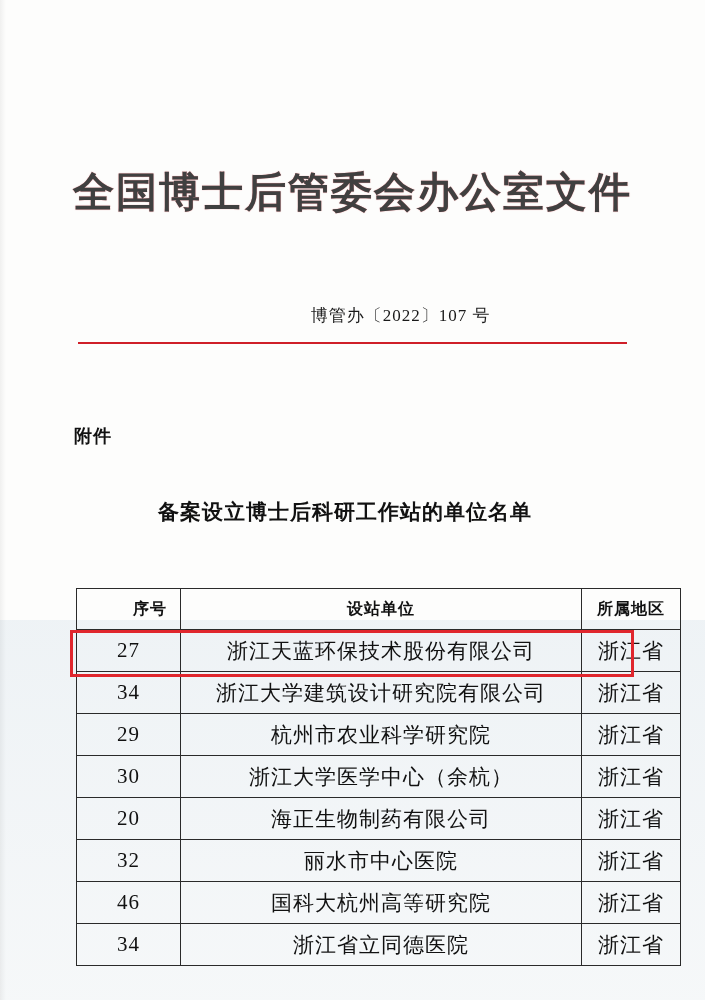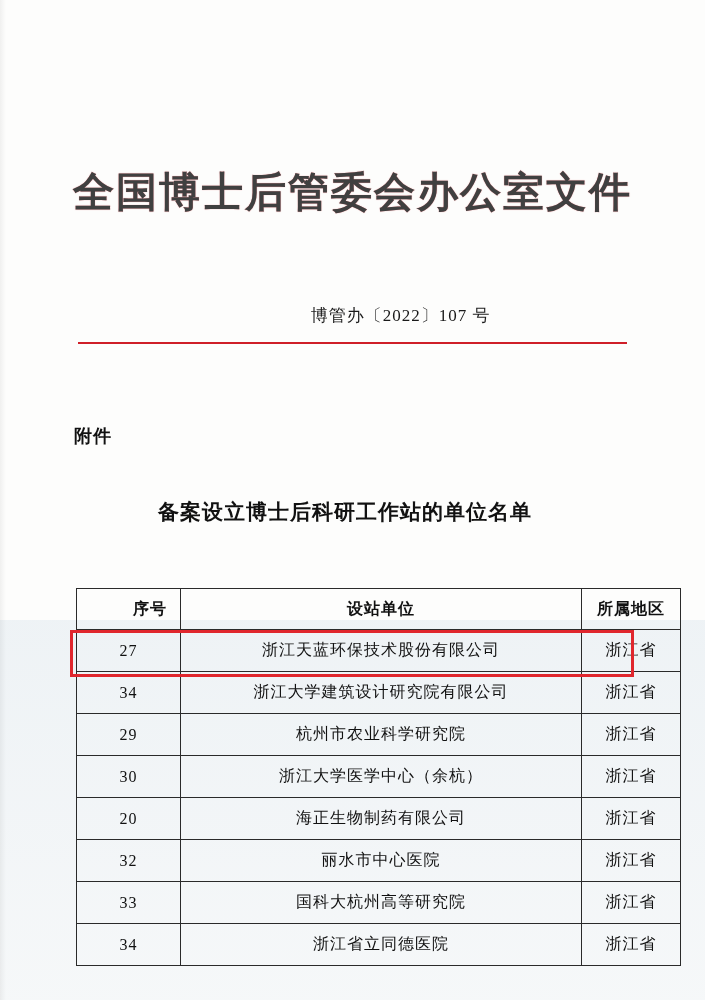--- a/index.html
+++ b/index.html
@@ -89,21 +89,21 @@
     left: 76px;
     width: 552px;
     border-collapse: collapse;
     table-layout: fixed;
   }
   table.units td, table.units th {
     border: 1px solid #2a2a2a;
     height: 39px;
     text-align: center;
     vertical-align: middle;
-    font-size: 16px;
+    font-size: 21px;
     color: #111;
     font-weight: normal;
     letter-spacing: 1px;
   }
   table.units th {
     font-weight: bold;
     font-size: 16px;
     height: 38px;
   }
   .col-idx { width: 58px; padding-left: 44px; }
@@ -179,21 +179,21 @@
         <td>20</td>
         <td>海正生物制药有限公司</td>
         <td>浙江省</td>
       </tr>
       <tr>
         <td>32</td>
         <td>丽水市中心医院</td>
         <td>浙江省</td>
       </tr>
       <tr>
-        <td>33</td>
+        <td>46</td>
         <td>国科大杭州高等研究院</td>
         <td>浙江省</td>
       </tr>
       <tr>
         <td>34</td>
         <td>浙江省立同德医院</td>
         <td>浙江省</td>
       </tr>
     </tbody>
   </table>

